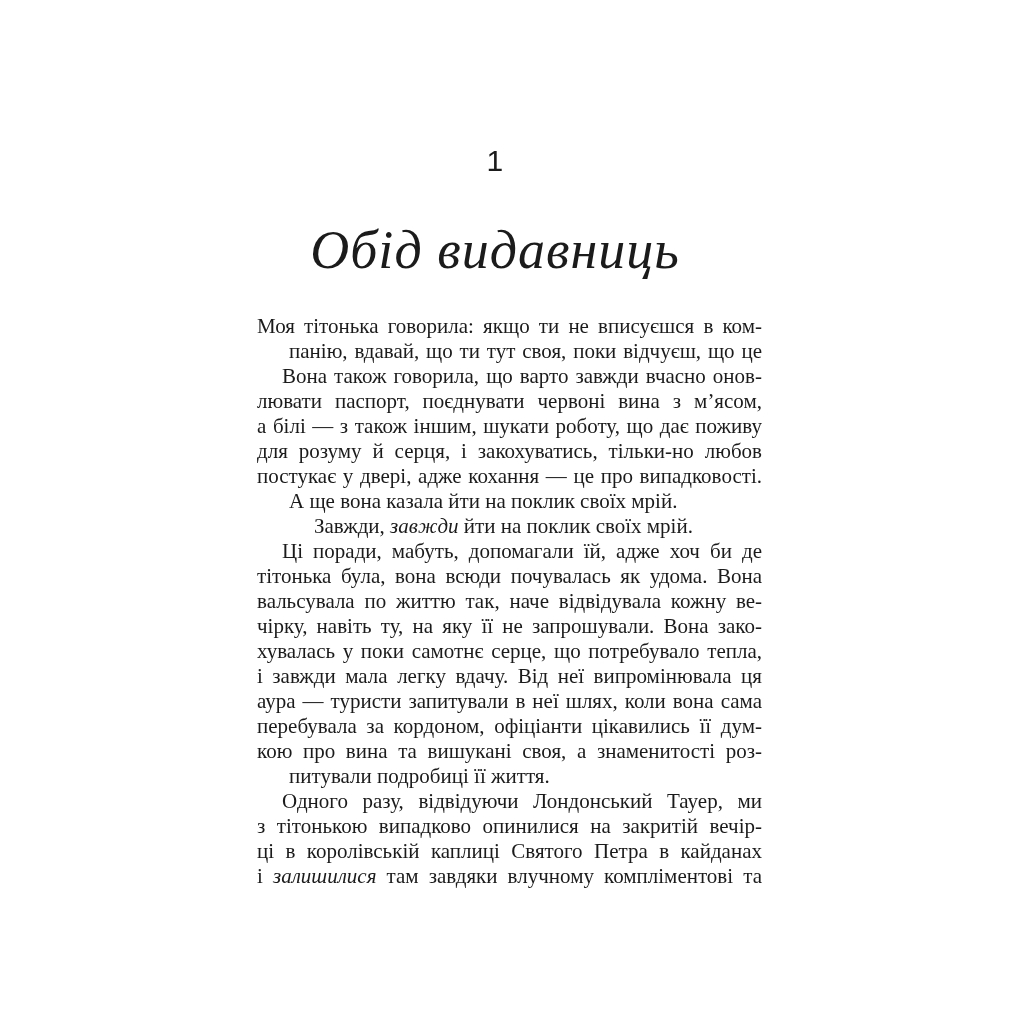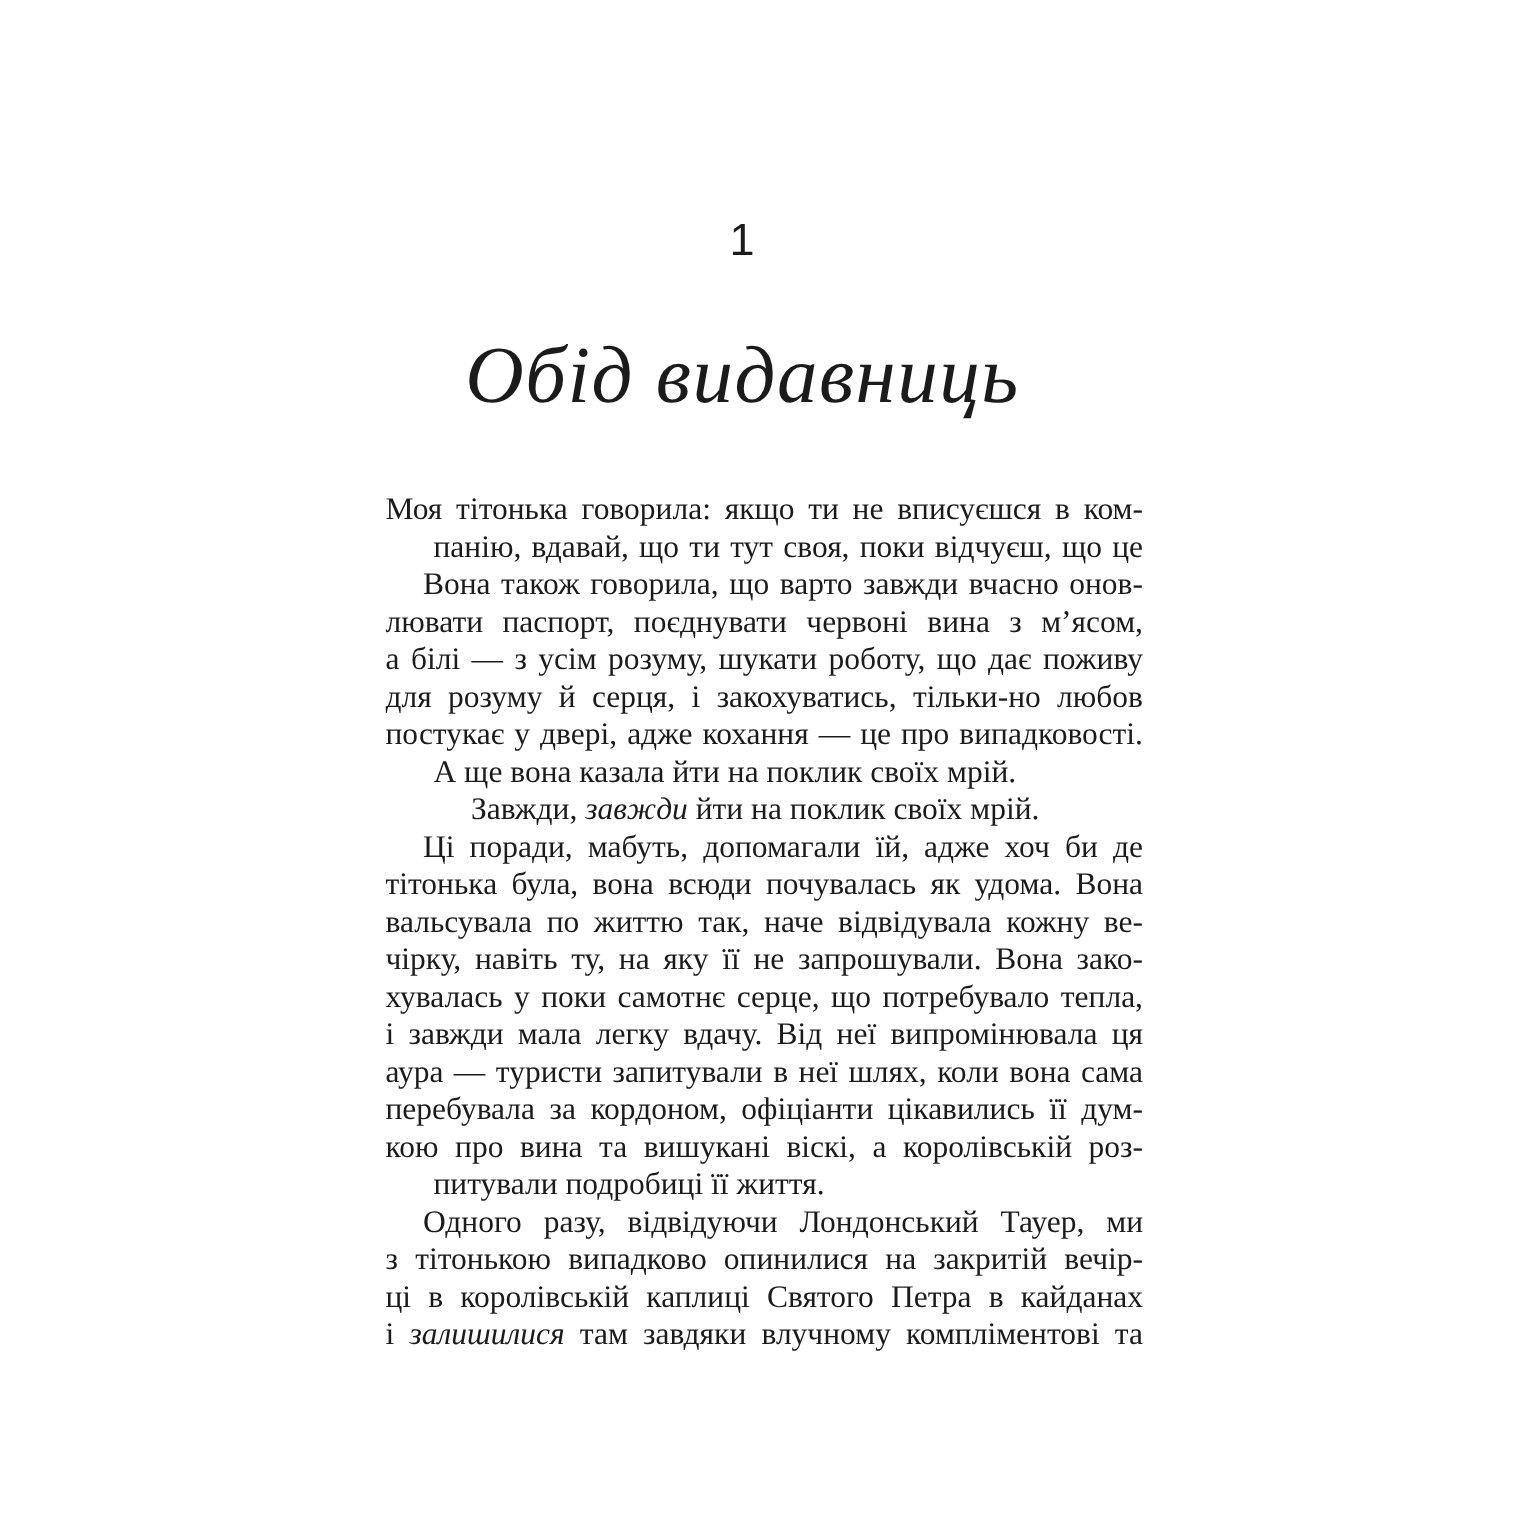--- a/index.html
+++ b/index.html
@@ -41,21 +41,21 @@
     font-family: "Liberation Serif", serif;
     font-style: italic;
     font-weight: 400;
     font-size: 54px;
     line-height: 80px;
     letter-spacing: 1px;
   }
   .body-text {
     position: absolute;
     left: 257px;
-    top: 327px;
+    top: 314px;
     width: 505px;
     font-size: 21px;
   }
   .line {
     height: 25px;
     line-height: 25px;
     overflow: hidden;
     text-align: justify;
     text-align-last: justify;
     white-space: normal;
@@ -74,33 +74,33 @@
 <body>
 
 <div class="screen">
   <div class="heading-wrap chapter-number">1</div>
   <div class="heading-wrap chapter-title">Обід видавниць</div>
   <div class="body-text">
       <div class="line">Моя тітонька говорила: якщо ти не вписуєшся в ком-</div>
       <div class="line end">панію, вдавай, що ти тут своя, поки відчуєш, що це так.</div>
       <div class="line ind">Вона також говорила, що варто завжди вчасно онов-</div>
       <div class="line">лювати паспорт, поєднувати червоні вина з м’ясом,</div>
-      <div class="line">а білі — з усім розуму, шукати роботу, що дає поживу</div>
+      <div class="line">а білі — з також іншим, шукати роботу, що дає поживу</div>
       <div class="line">для розуму й серця, і закохуватись, тільки-но любов</div>
       <div class="line">постукає у двері, адже кохання — це про випадковості.</div>
       <div class="line end">А ще вона казала йти на поклик своїх мрій.</div>
       <div class="line ind end">Завжди, <i>завжди</i> йти на поклик своїх мрій.</div>
       <div class="line ind">Ці поради, мабуть, допомагали їй, адже хоч би де</div>
       <div class="line">тітонька була, вона всюди почувалась як удома. Вона</div>
       <div class="line">вальсувала по життю так, наче відвідувала кожну ве-</div>
       <div class="line">чірку, навіть ту, на яку її не запрошували. Вона зако-</div>
       <div class="line">хувалась у поки самотнє серце, що потребувало тепла,</div>
       <div class="line">і завжди мала легку вдачу. Від неї випромінювала ця</div>
       <div class="line">аура — туристи запитували в неї шлях, коли вона сама</div>
       <div class="line">перебувала за кордоном, офіціанти цікавились її дум-</div>
-      <div class="line">кою про вина та вишукані віскі, а королівській роз-</div>
+      <div class="line">кою про вина та вишукані своя, а знаменитості роз-</div>
       <div class="line end">питували подробиці її життя.</div>
       <div class="line ind">Одного разу, відвідуючи Лондонський Тауер, ми</div>
       <div class="line">з тітонькою випадково опинилися на закритій вечір-</div>
       <div class="line">ці в королівській каплиці Святого Петра в кайданах</div>
       <div class="line">і <i>залишилися</i> там завдяки влучному компліментові та</div>
     </div>
 </div>
 
 </body></html>

